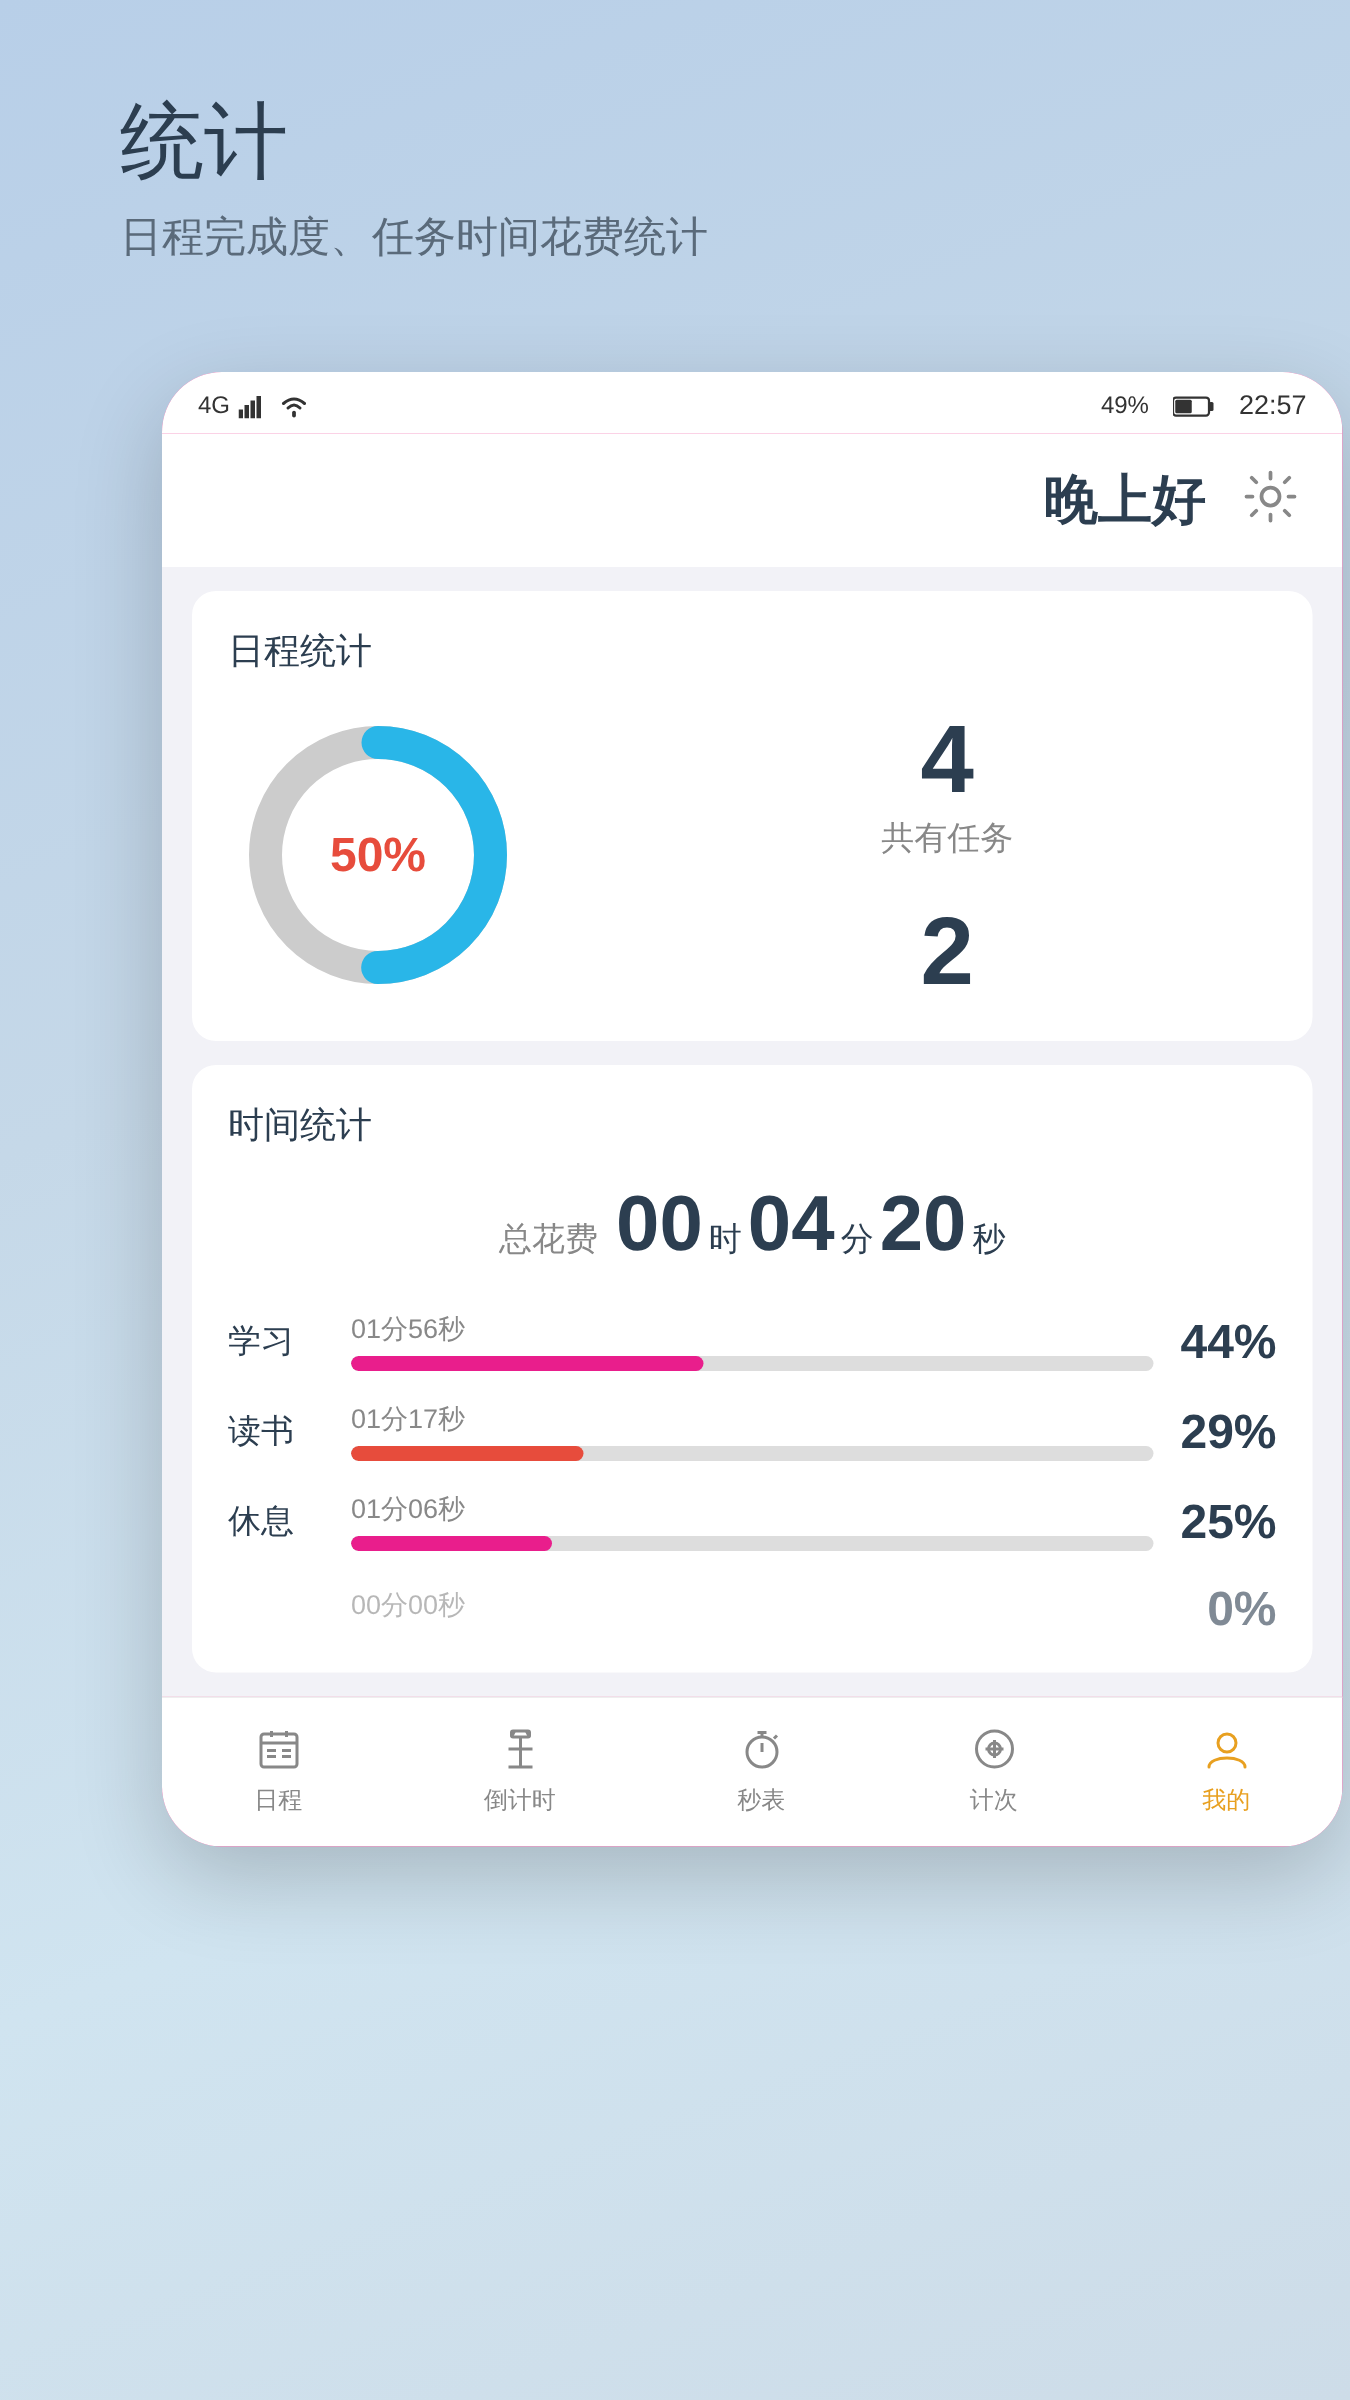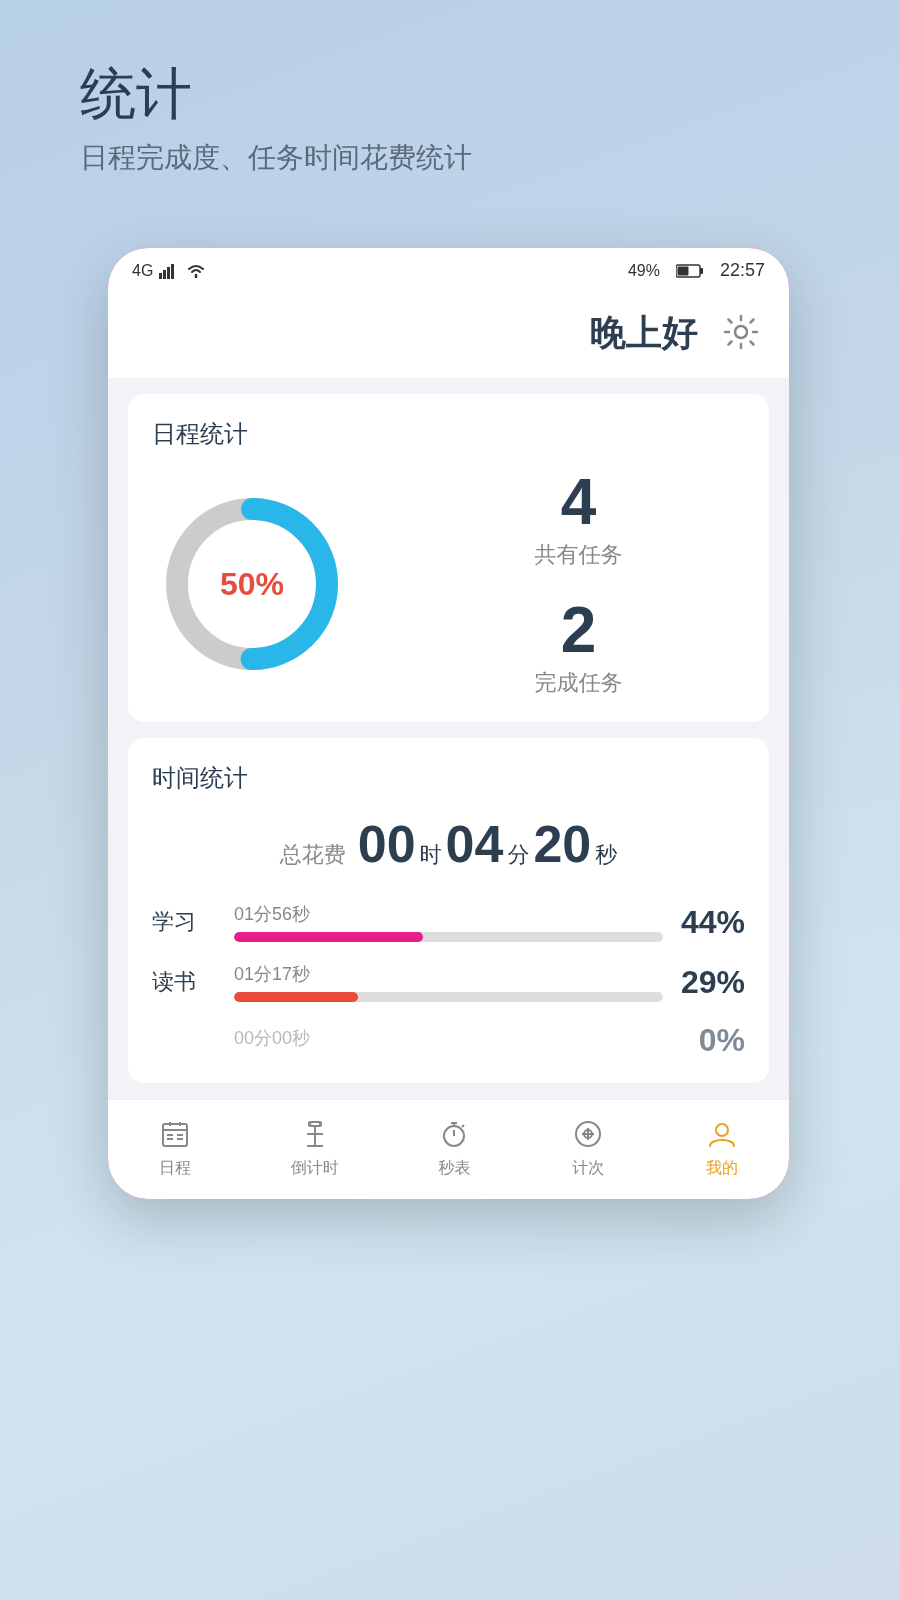--- a/index.html
+++ b/index.html
@@ -26,21 +26,21 @@
       font-size: 28px;
       color: #5a6a7a;
       margin-top: 12px;
     }
 
     
     .phone-frame {
       position: absolute;
       top: 248px;
       left: 108px;
-      width: 681px;
+      width: 787px;
       background: #ec4899;
       border-radius: 40px;
       box-shadow: 0 20px 60px rgba(0,0,0,0.2);
       overflow: hidden;
       padding-bottom: 0;
     }
 
     
     .status-bar {
       background: white;
@@ -312,21 +312,20 @@
           <div class="donut-center-text">50%</div>
         </div>
 
         <div class="stats-numbers">
           <div class="stat-item">
             <div class="stat-number">4</div>
             <div class="stat-label">共有任务</div>
           </div>
           <div class="stat-item">
             <div class="stat-number">2</div>
-            <div class="stat-label">完成任务</div>
           </div>
         </div>
       </div>
     </div>
 
     <div class="card">
       <div class="card-title">时间统计</div>
 
       <div class="time-total">
         <span class="time-label-text">总花费</span>
@@ -355,20 +354,30 @@
           <span class="category-name">读书</span>
           <div class="category-details">
             <div class="category-time-text">01分17秒</div>
             <div class="progress-bar-bg">
               <div class="progress-bar-fill fill-red" style="width:29%"></div>
             </div>
           </div>
           <span class="category-percent">29%</span>
         </div>
 
+        <div class="category-row">
+          <span class="category-name">休息</span>
+          <div class="category-details">
+            <div class="category-time-text">01分06秒</div>
+            <div class="progress-bar-bg">
+              <div class="progress-bar-fill fill-pink2" style="width:25%"></div>
+            </div>
+          </div>
+          <span class="category-percent">25%</span>
+        </div>
 
         <div class="partial-row">
           <span class="category-name"></span>
           <div class="category-details">
             <div class="category-time-text">00分00秒</div>
           </div>
           <span class="category-percent">0%</span>
         </div>
       </div>
     </div>

